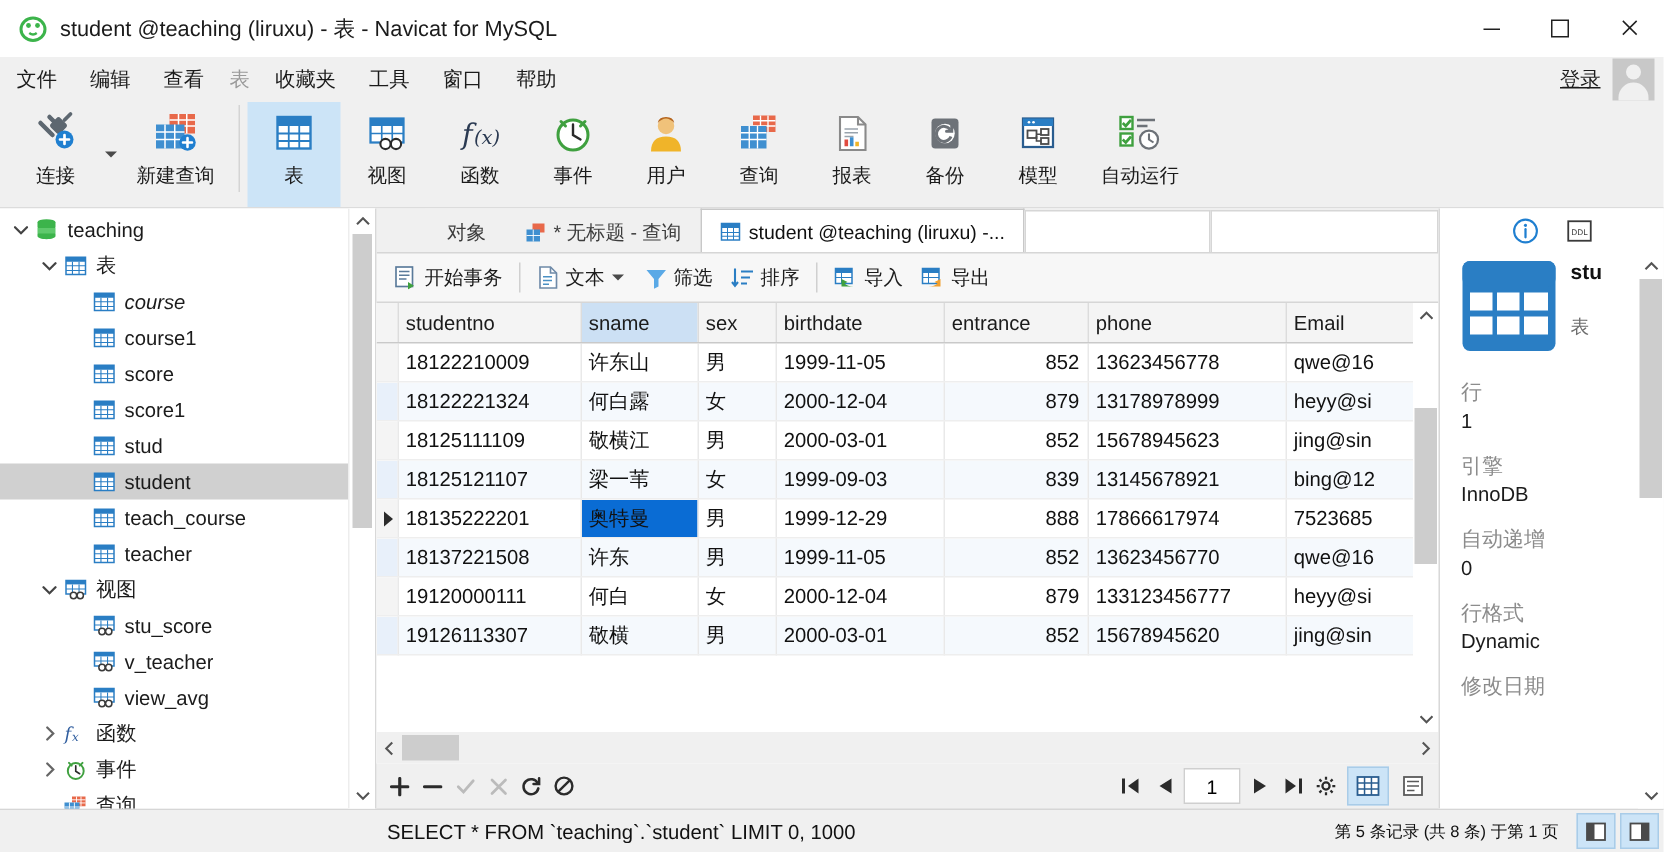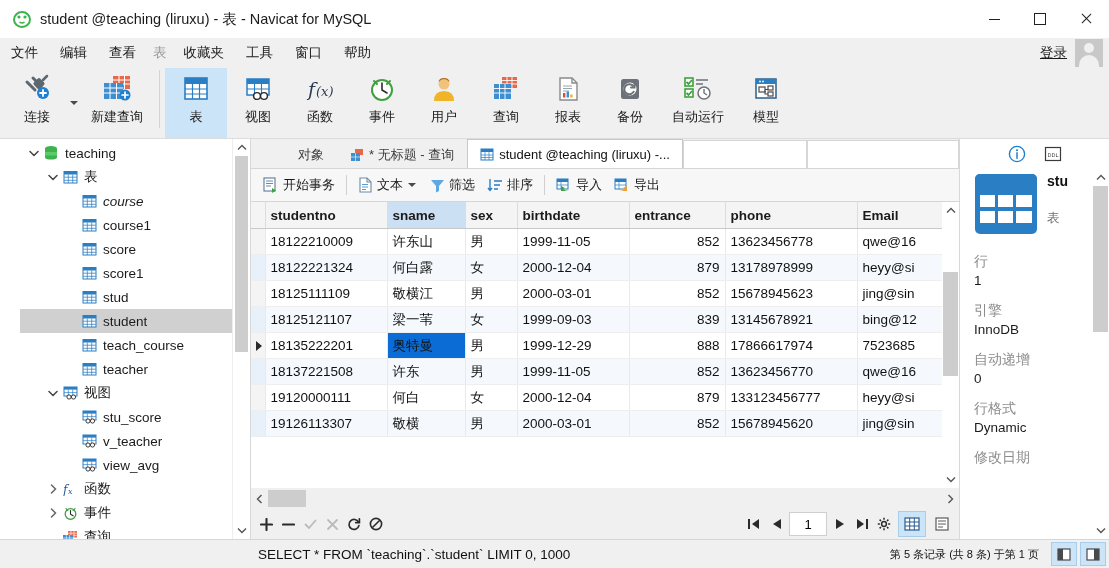--- a/index.html
+++ b/index.html
@@ -43,21 +43,21 @@
   .tbtn .lbl{font-size:13px;color:#1b1b1b;margin-top:2px;white-space:nowrap;}
   .tbtn.active{background:#cce4f7;}
   .tsep{width:1px;height:58px;background:#d4d4d4;margin:2px 5px 0 5px;}
   .caret-dn{width:0;height:0;border-left:4px solid transparent;border-right:4px solid transparent;border-top:4px solid #4a4a4a;align-self:center;margin:0 2px;}
 
   
   .body{flex:1 1 auto;display:flex;min-height:0;background:#f0f0f0;}
 
   
   .leftpane{width:250px;flex:0 0 250px;background:#ffffff;display:flex;flex-direction:column;min-height:0;border-right:1px solid #d8d8d8;position:relative;}
-  .tree{flex:1 1 auto;overflow:hidden;position:relative;padding-top:2px;padding-left:20px;}
+  .tree{flex:1 1 auto;overflow:hidden;position:relative;padding-top:2px;}
   .trow{height:24px;display:flex;align-items:center;white-space:nowrap;font-size:13.5px;color:#1b1b1b;cursor:default;}
   .trow.sel{background:#d0d0d0;}
   .chev{width:16px;height:24px;display:flex;align-items:center;justify-content:center;color:#4a4a4a;font-size:11px;flex:0 0 16px;}
   .chev svg{display:block;}
   .tico{width:18px;height:24px;display:flex;align-items:center;justify-content:center;flex:0 0 18px;margin-right:5px;}
   .tlbl{overflow:hidden;text-overflow:ellipsis;}
   .tree-scroll{position:absolute;right:0;top:0;width:17px;height:100%;background:#ffffff;border-left:1px solid #ededed;}
   .ts-up,.ts-dn{height:17px;display:flex;align-items:center;justify-content:center;color:#5a5a5a;}
   .ts-dn{position:absolute;bottom:0;left:0;right:0;}
   .ts-thumb{position:absolute;left:2px;right:2px;background:#cdcdcd;border-radius:0;}
@@ -76,21 +76,21 @@
   .gbtn{height:26px;display:flex;align-items:center;padding:0 6px;font-size:13px;color:#1b1b1b;white-space:nowrap;cursor:default;border-radius:2px;}
   .gbtn .gico{margin-right:4px;display:flex;align-items:center;}
   .gsep{width:1px;height:20px;background:#d0d0d0;margin:0 5px;}
 
   
   .gridwrap{flex:1 1 auto;min-height:0;display:flex;flex-direction:column;background:#ffffff;position:relative;}
   .gridscroll{flex:1 1 auto;overflow:hidden;position:relative;}
   table.grid{border-collapse:collapse;table-layout:fixed;width:692px;}
   table.grid th{
     background:#f4f4f4;border-right:1px solid #dcdcdc;border-bottom:1px solid #c9c9c9;
-    font-weight:bold;font-size:13.5px;color:#1b1b1b;text-align:left;height:26px;padding:0 5px;
+    font-weight:normal;font-size:13.5px;color:#1b1b1b;text-align:left;height:26px;padding:0 5px;
     white-space:nowrap;overflow:hidden;cursor:default;
   }
   table.grid th.sel{background:#cce0f4;}
   table.grid th.rowhdr{background:#f4f4f4;padding:0;}
   table.grid td{
     border-right:1px solid #e9e9e9;border-bottom:1px solid #eeeeee;
     height:25px;padding:0 5px;font-size:13.5px;color:#111;white-space:nowrap;overflow:hidden;
   }
   tr.alt td{background:#f5f9fd;}
   td.rowmark{width:14px;padding:0;text-align:center;background:#f4f4f4;border-right:1px solid #dcdcdc;}
@@ -313,49 +313,49 @@
         <svg width="30" height="28" viewBox="0 0 30 28">
           <rect x="6" y="4" width="18" height="20" rx="2.5" fill="#6d7278"></rect>
           <circle cx="15" cy="14" r="6.5" fill="#fff"></circle>
           <path d="M18.5 11.5 A5 5 0 1 0 19 16" stroke="#6d7278" stroke-width="2" fill="none"></path>
           <path d="M19.5 9v3.5h-3.5" stroke="#6d7278" stroke-width="2" fill="none" stroke-linecap="round"></path>
         </svg>
       </div>
       <div class="lbl">备份</div>
     </div>
 
-    <div class="tbtn wide">
-      <div class="ico">
-        <svg width="34" height="28" viewBox="0 0 34 28">
-          <rect x="4" y="3" width="8" height="8" fill="#fff" stroke="#3fa03f" stroke-width="1.6"></rect>
-          <path d="M5.5 7l2 2 3.5-4" stroke="#3fa03f" stroke-width="1.8" fill="none"></path>
-          <rect x="4" y="14" width="8" height="8" fill="#fff" stroke="#3fa03f" stroke-width="1.6"></rect>
-          <path d="M5.5 18l2 2 3.5-4" stroke="#3fa03f" stroke-width="1.8" fill="none"></path>
-          <path d="M15 5h12 M15 9h7" stroke="#6d7278" stroke-width="1.6"></path>
-          <circle cx="23" cy="18" r="6" fill="#fff" stroke="#6d7278" stroke-width="1.5"></circle>
-          <path d="M23 14v4l3 2" stroke="#6d7278" stroke-width="1.4" fill="none"></path>
-        </svg>
-      </div>
-      <div class="lbl">自动运行</div>
-    </div>
-
     <div class="tbtn">
       <div class="ico">
         <svg width="30" height="28" viewBox="0 0 30 28">
           <rect x="5" y="4" width="20" height="19" fill="#fff" stroke="#2a5d8f" stroke-width="1.5"></rect>
           <rect x="5" y="4" width="20" height="5" fill="#2a7ec4"></rect>
           <circle cx="9" cy="6.5" r="0.9" fill="#fff"></circle>
             <circle cx="12" cy="6.5" r="0.9" fill="#fff"></circle>
           <rect x="8" y="12" width="6" height="5" fill="none" stroke="#4a4a4a" stroke-width="1.2"></rect>
           <rect x="17" y="11" width="5" height="4" fill="none" stroke="#4a4a4a" stroke-width="1.2"></rect>
           <rect x="17" y="17" width="5" height="4" fill="none" stroke="#4a4a4a" stroke-width="1.2"></rect>
           <path d="M14 14.5h3 M14 15.5v3.5h3" stroke="#4a4a4a" stroke-width="1.1" fill="none"></path>
         </svg>
       </div>
       <div class="lbl">模型</div>
+    </div>
+
+    <div class="tbtn wide">
+      <div class="ico">
+        <svg width="34" height="28" viewBox="0 0 34 28">
+          <rect x="4" y="3" width="8" height="8" fill="#fff" stroke="#3fa03f" stroke-width="1.6"></rect>
+          <path d="M5.5 7l2 2 3.5-4" stroke="#3fa03f" stroke-width="1.8" fill="none"></path>
+          <rect x="4" y="14" width="8" height="8" fill="#fff" stroke="#3fa03f" stroke-width="1.6"></rect>
+          <path d="M5.5 18l2 2 3.5-4" stroke="#3fa03f" stroke-width="1.8" fill="none"></path>
+          <path d="M15 5h12 M15 9h7" stroke="#6d7278" stroke-width="1.6"></path>
+          <circle cx="23" cy="18" r="6" fill="#fff" stroke="#6d7278" stroke-width="1.5"></circle>
+          <path d="M23 14v4l3 2" stroke="#6d7278" stroke-width="1.4" fill="none"></path>
+        </svg>
+      </div>
+      <div class="lbl">自动运行</div>
     </div>
 
   </div>
 
   <div class="body">
 
     <div class="leftpane">
       <div class="tree" id="tree">
           <div class="trow" style="padding-left: 6px;">
             <span class="chev">

